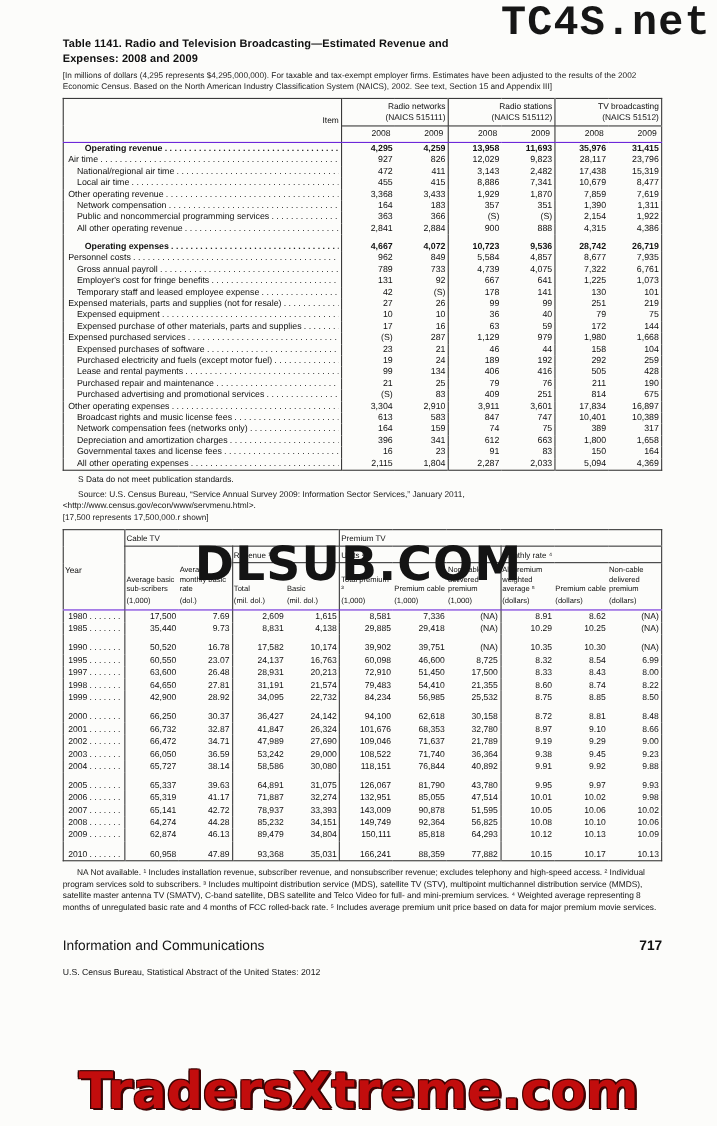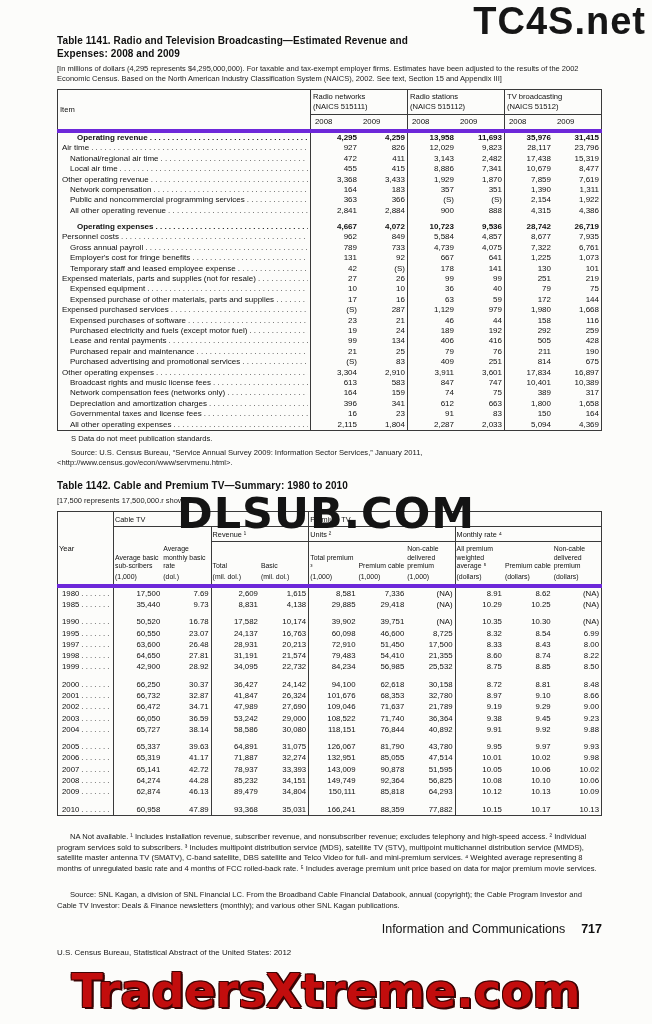--- a/index.html
+++ b/index.html
@@ -2,73 +2,73 @@
 <html><head>
 <meta charset="utf-8">
 <style>
   html,body{margin:0;padding:0}
   body{width:652px;height:1024px;position:relative;overflow:hidden;background:#fcfcfa;
        font-family:"Liberation Sans",sans-serif;color:#101010;-webkit-font-smoothing:antialiased}
   .page{padding:34px 50px 0 57px}
 
   
   .wm{position:absolute;z-index:9;pointer-events:none;white-space:nowrap}
-  .wm-top{top:0;right:6px;font-family:Liberation Sans, sans-serif;font-weight:bold;font-size:38px;color:#161616;letter-spacing:1px}
+  .wm-top{top:0;right:6px;font-family:Liberation Mono, monospace;font-weight:bold;font-size:38px;color:#161616;letter-spacing:1px}
   .wm-mid{top:488px;left:50%;transform:translateX(-50%);font-family:"DejaVu Sans",sans-serif;font-weight:900;font-size:43px;color:#141414;letter-spacing:1px}
   .wm-bot{top:964px;left:50%;transform:translateX(-50%);font-family:"DejaVu Sans",sans-serif;font-weight:900;font-size:46px;color:#c20d0d;
           text-shadow:2px 2px 0 #3d0404,-1px -1px 0 #3d0404,1px -1px 0 #3d0404,-1px 1px 0 #3d0404,2px 0 0 #3d0404}
 
   
   .t-title{font-size:10px;font-weight:bold;line-height:1.3;margin:0 0 4px;letter-spacing:.1px}
   .t-title.second{margin-top:10px}
   .t-note{font-size:7.5px;line-height:1.35;margin:0 0 5px;color:#1c1c1c}
   .t-note.split{display:flex;}
 
   
   .tbl{width:100%;border-collapse:collapse;border:1px solid #3a3a3a;table-layout:fixed}
   .tbl th{font-weight:normal}
   .vr{border-right:1px solid #3a3a3a}
   .bb{border-bottom:1px solid #3a3a3a}
-  .tbl thead tr:last-child th,.tbl thead th[rowspan]{border-bottom:4px solid #6d28d9}
+  .tbl thead tr:last-child th,.tbl thead th[rowspan]{border-bottom:1px solid #6d28d9}
   .num{text-align:right;padding-right:5px;white-space:nowrap}
   .b{font-weight:bold}
   tr.gap td{padding-top:6px}
   .lw{display:flex;align-items:center;overflow:hidden}
   .lt{white-space:nowrap}
   .dots{flex:1;overflow:hidden;white-space:nowrap;margin-left:2px;color:#222}
   .dots::after{content:". . . . . . . . . . . . . . . . . . . . . . . . . . . . . . . . . . . . . . . . . . . . . . . . . . . . . . . . . . . . . . . . . . . . . . . . . . . ."}
   .i0 .lw{padding-left:2px}
   .i1 .lw{padding-left:10px}
   .i2 .lw{padding-left:17px}
 
   
-  .t1141 thead th{font-size:7.6px;text-align:left;padding:2px 2px;vertical-align:middle}
+  .t1141 thead th{font-size:7.6px;text-align:right;padding:2px 2px;vertical-align:middle}
   .t1141 .gl{display:block;line-height:1.3}
   .t1141 .yr{font-size:7.8px;padding:2px 4px 3px}
   .t1141 td{font-size:8px;line-height:1.3;padding:0 2px;vertical-align:baseline}
   .c-item{width:253px}
 
   
   .t1142 thead th{font-size:6.9px;text-align:left;padding:3px 1px 2px;vertical-align:bottom;line-height:1.25}
   .t1142 .grp{vertical-align:middle;font-size:7.3px}
   .t1142 .yh{vertical-align:middle;font-size:7.6px}
   .cn{display:block}
   .cu{display:block;margin-top:2px}
   .t1142 td{font-size:7.8px;line-height:1.45;padding:0 2px;vertical-align:baseline}
   .c-year{width:56px}
 
   
   .fn{font-size:7.6px;line-height:1.4;margin:3px 0 0;color:#161616}
   .fn.ind{padding-left:14px}
   .src1{display:block;padding-left:14px}
   .src2{display:block}
-  .fnblock{text-indent:13px;margin-top:16px;text-align:left}
+  .fnblock{text-indent:13px;margin-top:5px;text-align:left}
 
   
-  .footer-line{margin-top:10px;display:flex;justify-content:flex-end;align-items:baseline;gap:16px}
+  .footer-line{margin-top:23px;display:flex;justify-content:space-between;align-items:baseline;gap:0}
   .sect{font-size:12.5px;color:#141414}
   .pageno{font-size:12.5px;font-weight:bold}
   .credit{font-size:7.9px;margin-top:12px;color:#161616}
 </style>
 </head>
 <body>
 
 <div class="page">
 
   <div class="wm wm-top">TC4S.net</div>
@@ -355,21 +355,21 @@
             <div class="lw">
               <span class="lt">Expensed purchases of software</span>
               <span class="dots"></span>
             </div>
           </td>
           <td class="num">23</td>
           <td class="num vr">21</td>
           <td class="num">46</td>
           <td class="num vr">44</td>
           <td class="num">158</td>
-          <td class="num">116</td>
+          <td class="num">104</td>
         </tr>
         <tr>
           <td class="item vr i1">
             <div class="lw">
               <span class="lt">Purchased electricity and fuels (except motor fuel)</span>
               <span class="dots"></span>
             </div>
           </td>
           <td class="num">19</td>
           <td class="num vr">24</td>
@@ -506,21 +506,20 @@
         </tr>
       </tbody>
   </table>
 
   <p class="fn ind">S Data do not meet publication standards.</p>
   <p class="fn">
     <span class="src1">Source: U.S. Census Bureau, “Service Annual Survey 2009: Information Sector Services,” January 2011,</span>
     <span class="src2">&lt;http://www.census.gov/econ/www/servmenu.html&gt;.</span>
   </p>
 
-  <h1 class="t-title second">Table 1142. Cable and Premium TV—Summary: 1980 to 2010</h1>
   <p class="t-note split">
     <span>[17,500 represents 17,500,000.</span>
     <span>r shown]</span>
   </p>
 
   <table class="tbl t1142">
     <colgroup>
         <col class="c-year">
         <col span="10">
       </colgroup>
@@ -900,21 +899,20 @@
           <td class="num">88,359</td>
           <td class="num vr">77,882</td>
           <td class="num">10.15</td>
           <td class="num">10.17</td>
           <td class="num">10.13</td>
         </tr>
       </tbody>
   </table>
 
   <p class="fn fnblock">NA Not available. ¹ Includes installation revenue, subscriber revenue, and nonsubscriber revenue; excludes telephony and high-speed access. ² Individual program services sold to subscribers. ³ Includes multipoint distribution service (MDS), satellite TV (STV), multipoint multichannel distribution service (MMDS), satellite master antenna TV (SMATV), C-band satellite, DBS satellite and Telco Video for full- and mini-premium services. ⁴ Weighted average representing 8 months of unregulated basic rate and 4 months of FCC rolled-back rate. ⁵ Includes average premium unit price based on data for major premium movie services.</p>
-  <p class="fn fnblock">Source: SNL Kagan, a division of SNL Financial LC. From the Broadband Cable Financial Databook, annual (copyright); the Cable Program Investor and Cable TV Investor: Deals &amp; Finance newsletters (monthly); and various other SNL Kagan publications.</p>
 
   <div class="footer-line">
     <span class="sect">Information and Communications</span>
     <span class="pageno">717</span>
   </div>
   <p class="credit">U.S. Census Bureau, Statistical Abstract of the United States: 2012</p>
 
 </div>
 
 </body></html>

